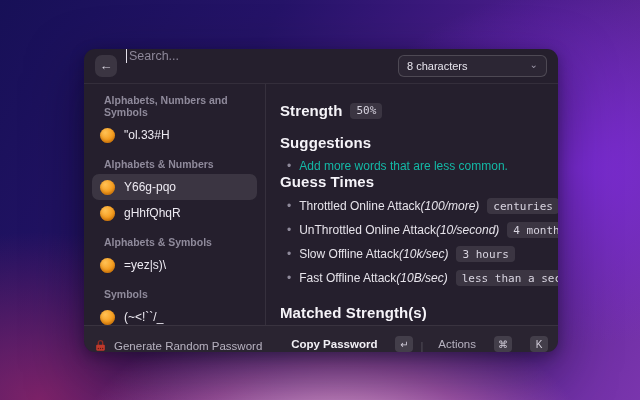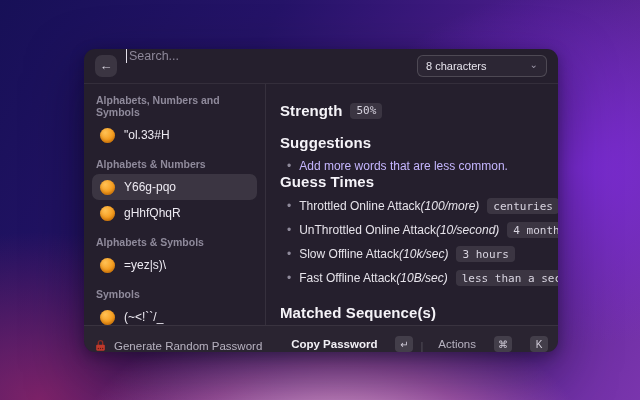--- a/index.html
+++ b/index.html
@@ -24,50 +24,50 @@
 
   
   .hdr { height:35px; flex:0 0 35px; display:flex; align-items:center; gap:9px;
          padding:0 11px; border-bottom:1px solid rgba(255,255,255,.07); }
   .back-btn { width:22px; height:22px; border-radius:7px; background:rgba(255,255,255,.1);
               border:none; color:#d9d5e0; font-size:13px; line-height:22px; text-align:center;
               display:grid; place-items:center; cursor:default; }
   .search { flex:1; display:flex; align-items:flex-start; height:100%; }
   .caret { width:1px; height:14px; background:#e4e0ea; margin-right:2px; }
   .ph { font-size:12.5px; color:#8d8799; }
-  .dropdown { width:130px; height:22px; border:1px solid rgba(255,255,255,.16);
+  .dropdown { width:149px; height:22px; border:1px solid rgba(255,255,255,.16);
               background:rgba(255,255,255,.035); border-radius:6px; display:flex;
               align-items:center; padding:0 8px; gap:6px; }
   .dropdown .val { flex:1; font-size:11px; color:#e8e5ee; }
   .chev { font-size:10px; color:#9c96a8; line-height:1; transform:translateY(-1px); }
 
   
   .body { flex:1; display:flex; min-height:0; }
   .sidebar { width:182px; flex:0 0 182px; border-right:1px solid rgba(255,255,255,.08);
              padding:6px 8px; overflow:hidden; }
-  .sec-h { font-size:10.5px; font-weight:600; color:#8f8a9b; margin:10px 4px 4px; }
+  .sec-h { font-size:10.5px; font-weight:600; color:#8f8a9b; margin:10px 12px 4px; }
   .sec-h.first { margin-top:4px; }
   .item { display:flex; align-items:center; gap:9px; height:26px; padding:0 8px;
           border-radius:7px; }
   .item.selected { background:rgba(255,255,255,.1); }
   .dot-icon { width:15px; height:15px; border-radius:50%; flex:0 0 15px;
               background:radial-gradient(circle at 35% 30%, #ffc154, #f59d1f 58%, #d87e07);
               box-shadow:inset 0 -2px 3px rgba(160,80,0,.45); }
   .item .txt { font-size:12px; font-weight:500; color:#edeaf2; white-space:nowrap; }
 
   .detail { flex:1; padding:10px 14px; overflow:hidden; }
   .h2 { font-size:15px; font-weight:700; color:#f5f3f8; letter-spacing:.1px; }
   .strength-row { display:flex; align-items:center; gap:8px; margin-top:8px; }
   .badge { font-family:"DejaVu Sans Mono", monospace; font-size:11px; color:#d9d5e1;
            background:rgba(255,255,255,.1); border-radius:4px; padding:2.5px 6px;
            white-space:nowrap; line-height:1; }
   .mt-sugg { margin-top:15px; }
   .bullet-row { display:flex; align-items:center; gap:8px; margin:8px 0 0 7px; }
   .bull { color:#8f8a9b; font-size:12px; line-height:1; }
-  .btxt { font-size:12px; color:#c4b5fd; }
+  .btxt { font-size:12px; color:#14b8a6; }
   .mt-guess { }
   .g-row { display:flex; align-items:center; gap:8px; margin:8px 0 0 7px; }
   .g-name { font-size:12px; color:#e6e3ea; white-space:nowrap; }
   .g-rate { font-style:italic; }
   .mt-match { margin-top:18px; }
 
   
   .ftr { height:27px; flex:0 0 27px; border-top:1px solid rgba(255,255,255,.07);
          background:rgba(255,255,255,.025); display:flex; align-items:flex-end;
          padding:0 10px; gap:7px; }
@@ -163,21 +163,21 @@
           <span class="bull">•</span>
           <span class="g-name"><span>Slow Offline Attack</span><span class="g-rate">(10k/sec)</span></span>
           <span class="badge">3 hours</span>
         </div>
         <div class="g-row">
           <span class="bull">•</span>
           <span class="g-name"><span>Fast Offline Attack</span><span class="g-rate">(10B/sec)</span></span>
           <span class="badge">less than a second</span>
         </div>
 
-        <div class="h2 mt-match">Matched Sequence(s)</div>
+        <div class="h2 mt-match">Matched Strength(s)</div>
 
       </div>
     </div>
 
     <div class="ftr">
       <svg class="lock-svg" width="13" height="13" viewBox="0 0 24 24">
         <path d="M8 11V7a4 4 0 0 1 8 0v4" stroke="#8e2b22" stroke-width="2.6" fill="none"></path>
         <rect x="4" y="10.5" width="16" height="11" rx="2" fill="#c0392b"></rect>
         <circle cx="8" cy="17.5" r="1.2" fill="#5e1a14"></circle>
         <circle cx="12" cy="17.5" r="1.2" fill="#5e1a14"></circle>

